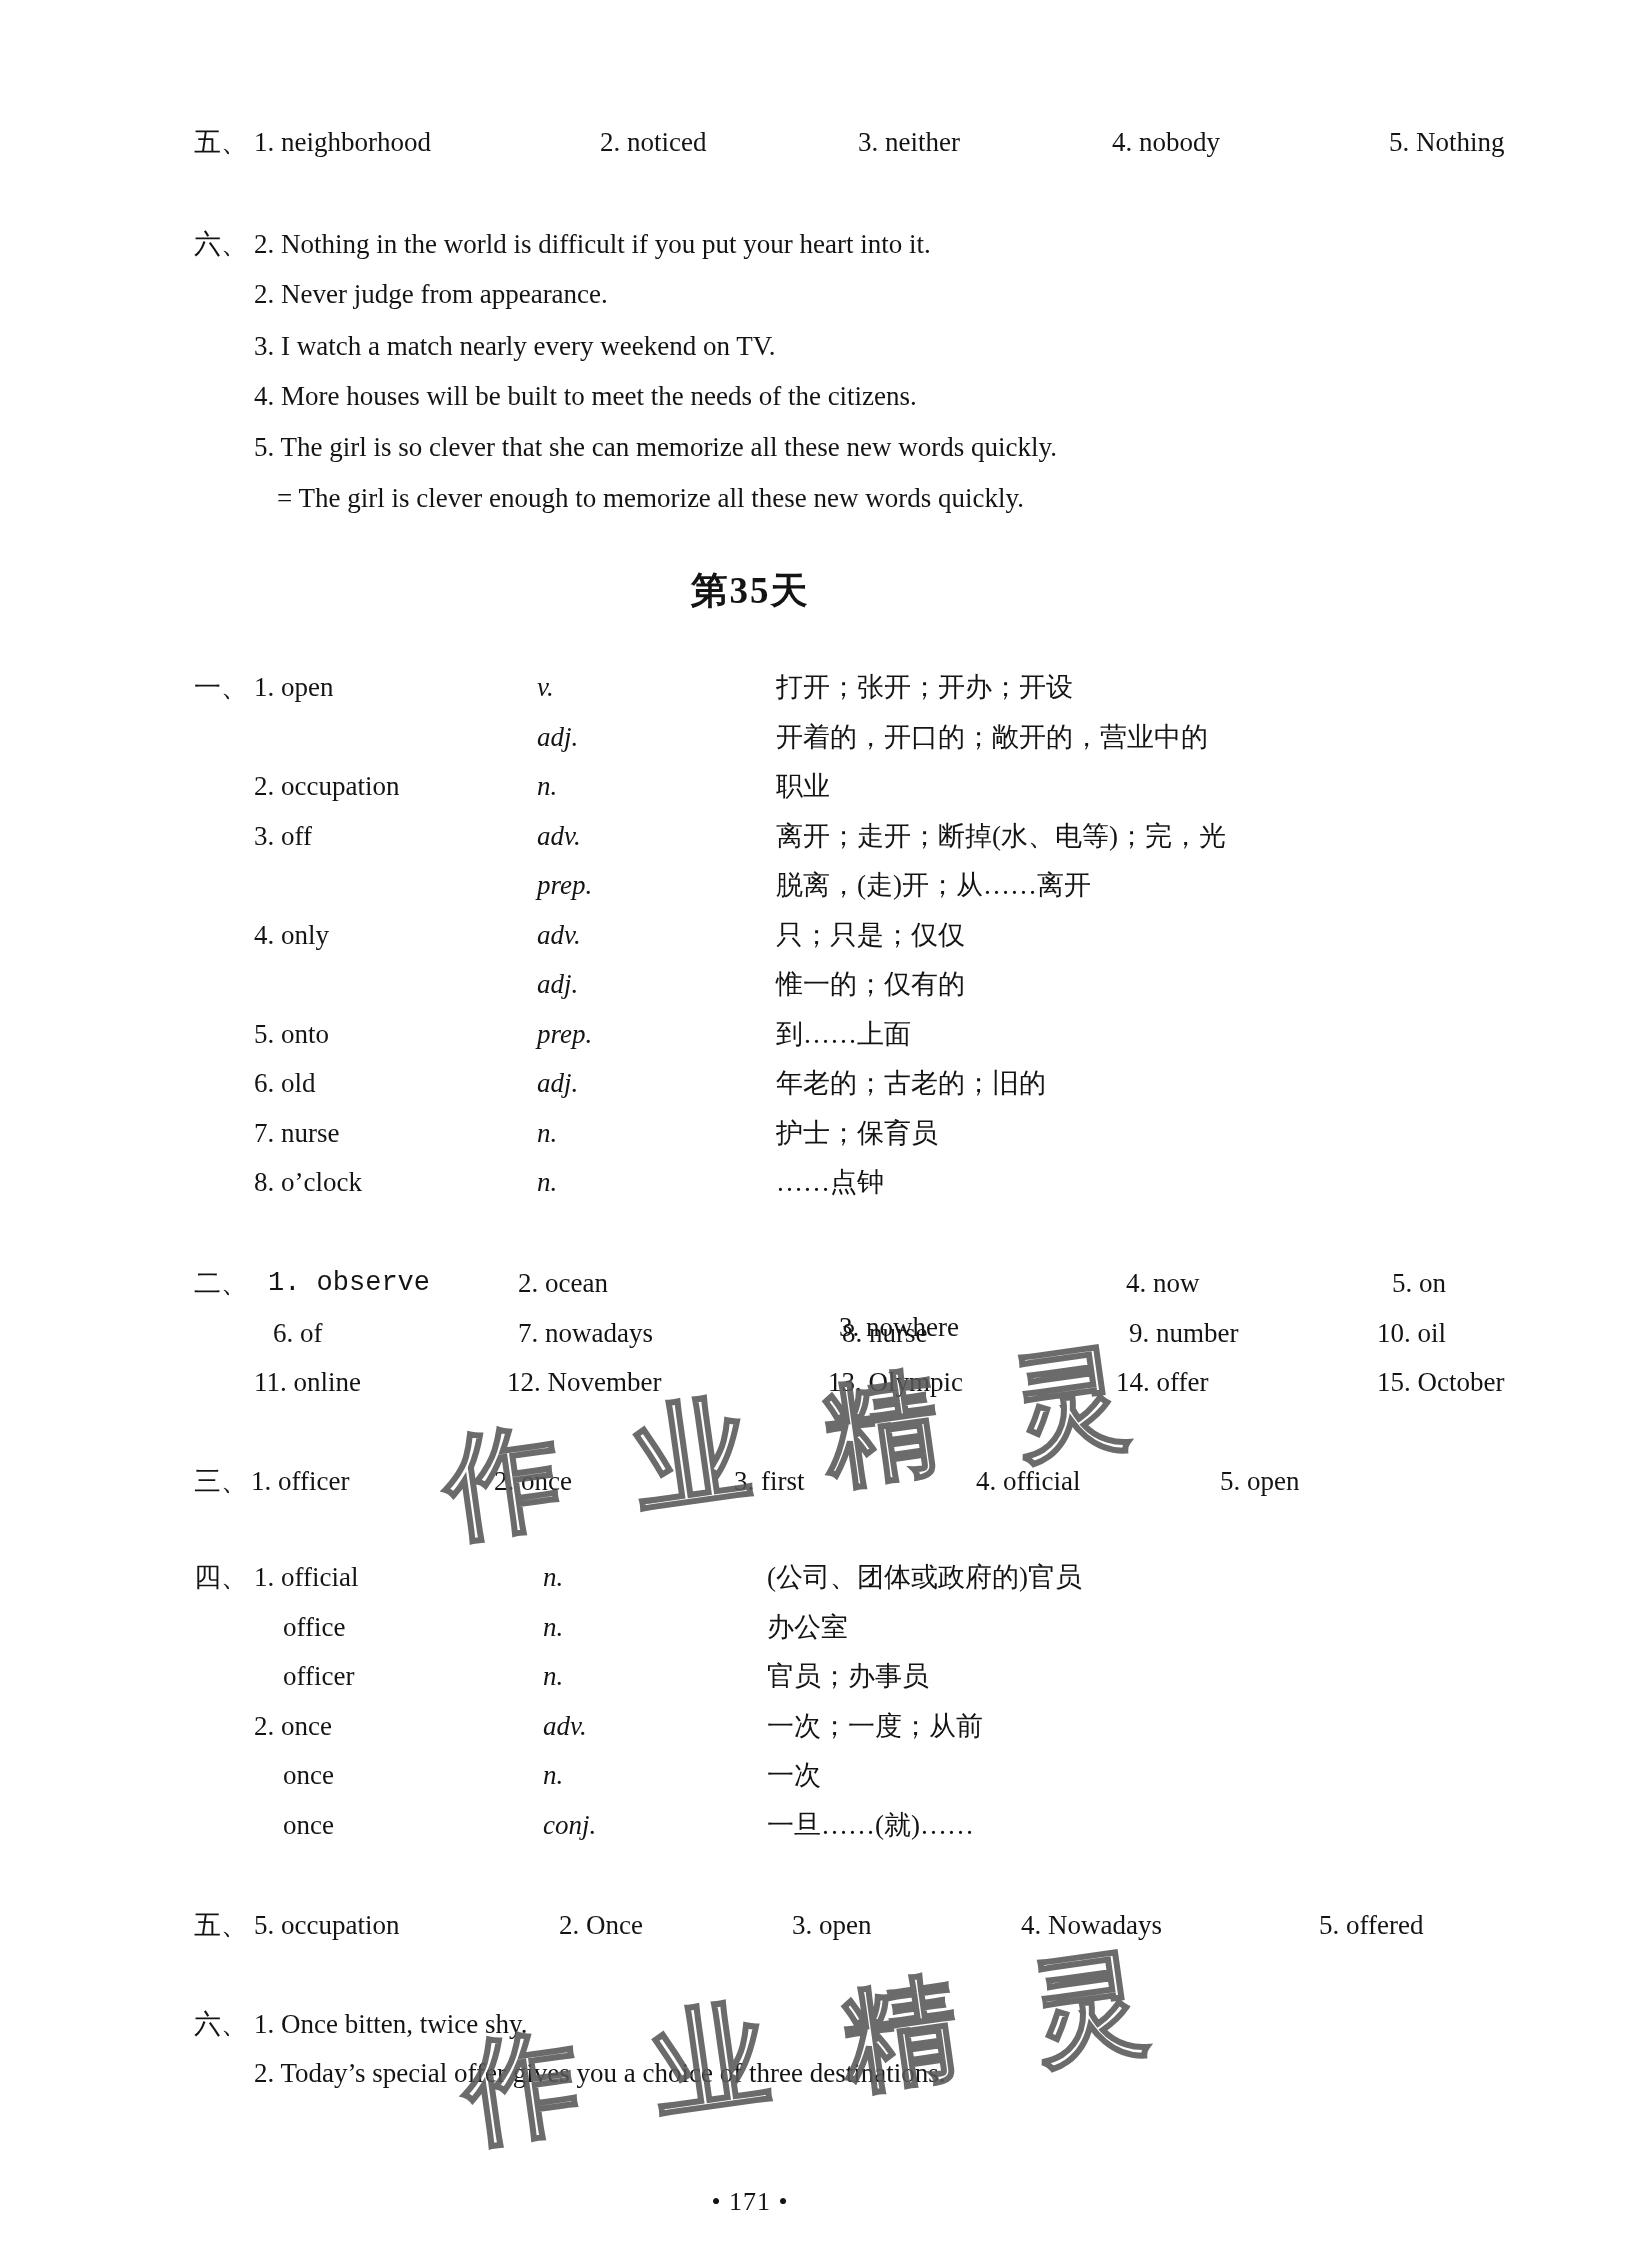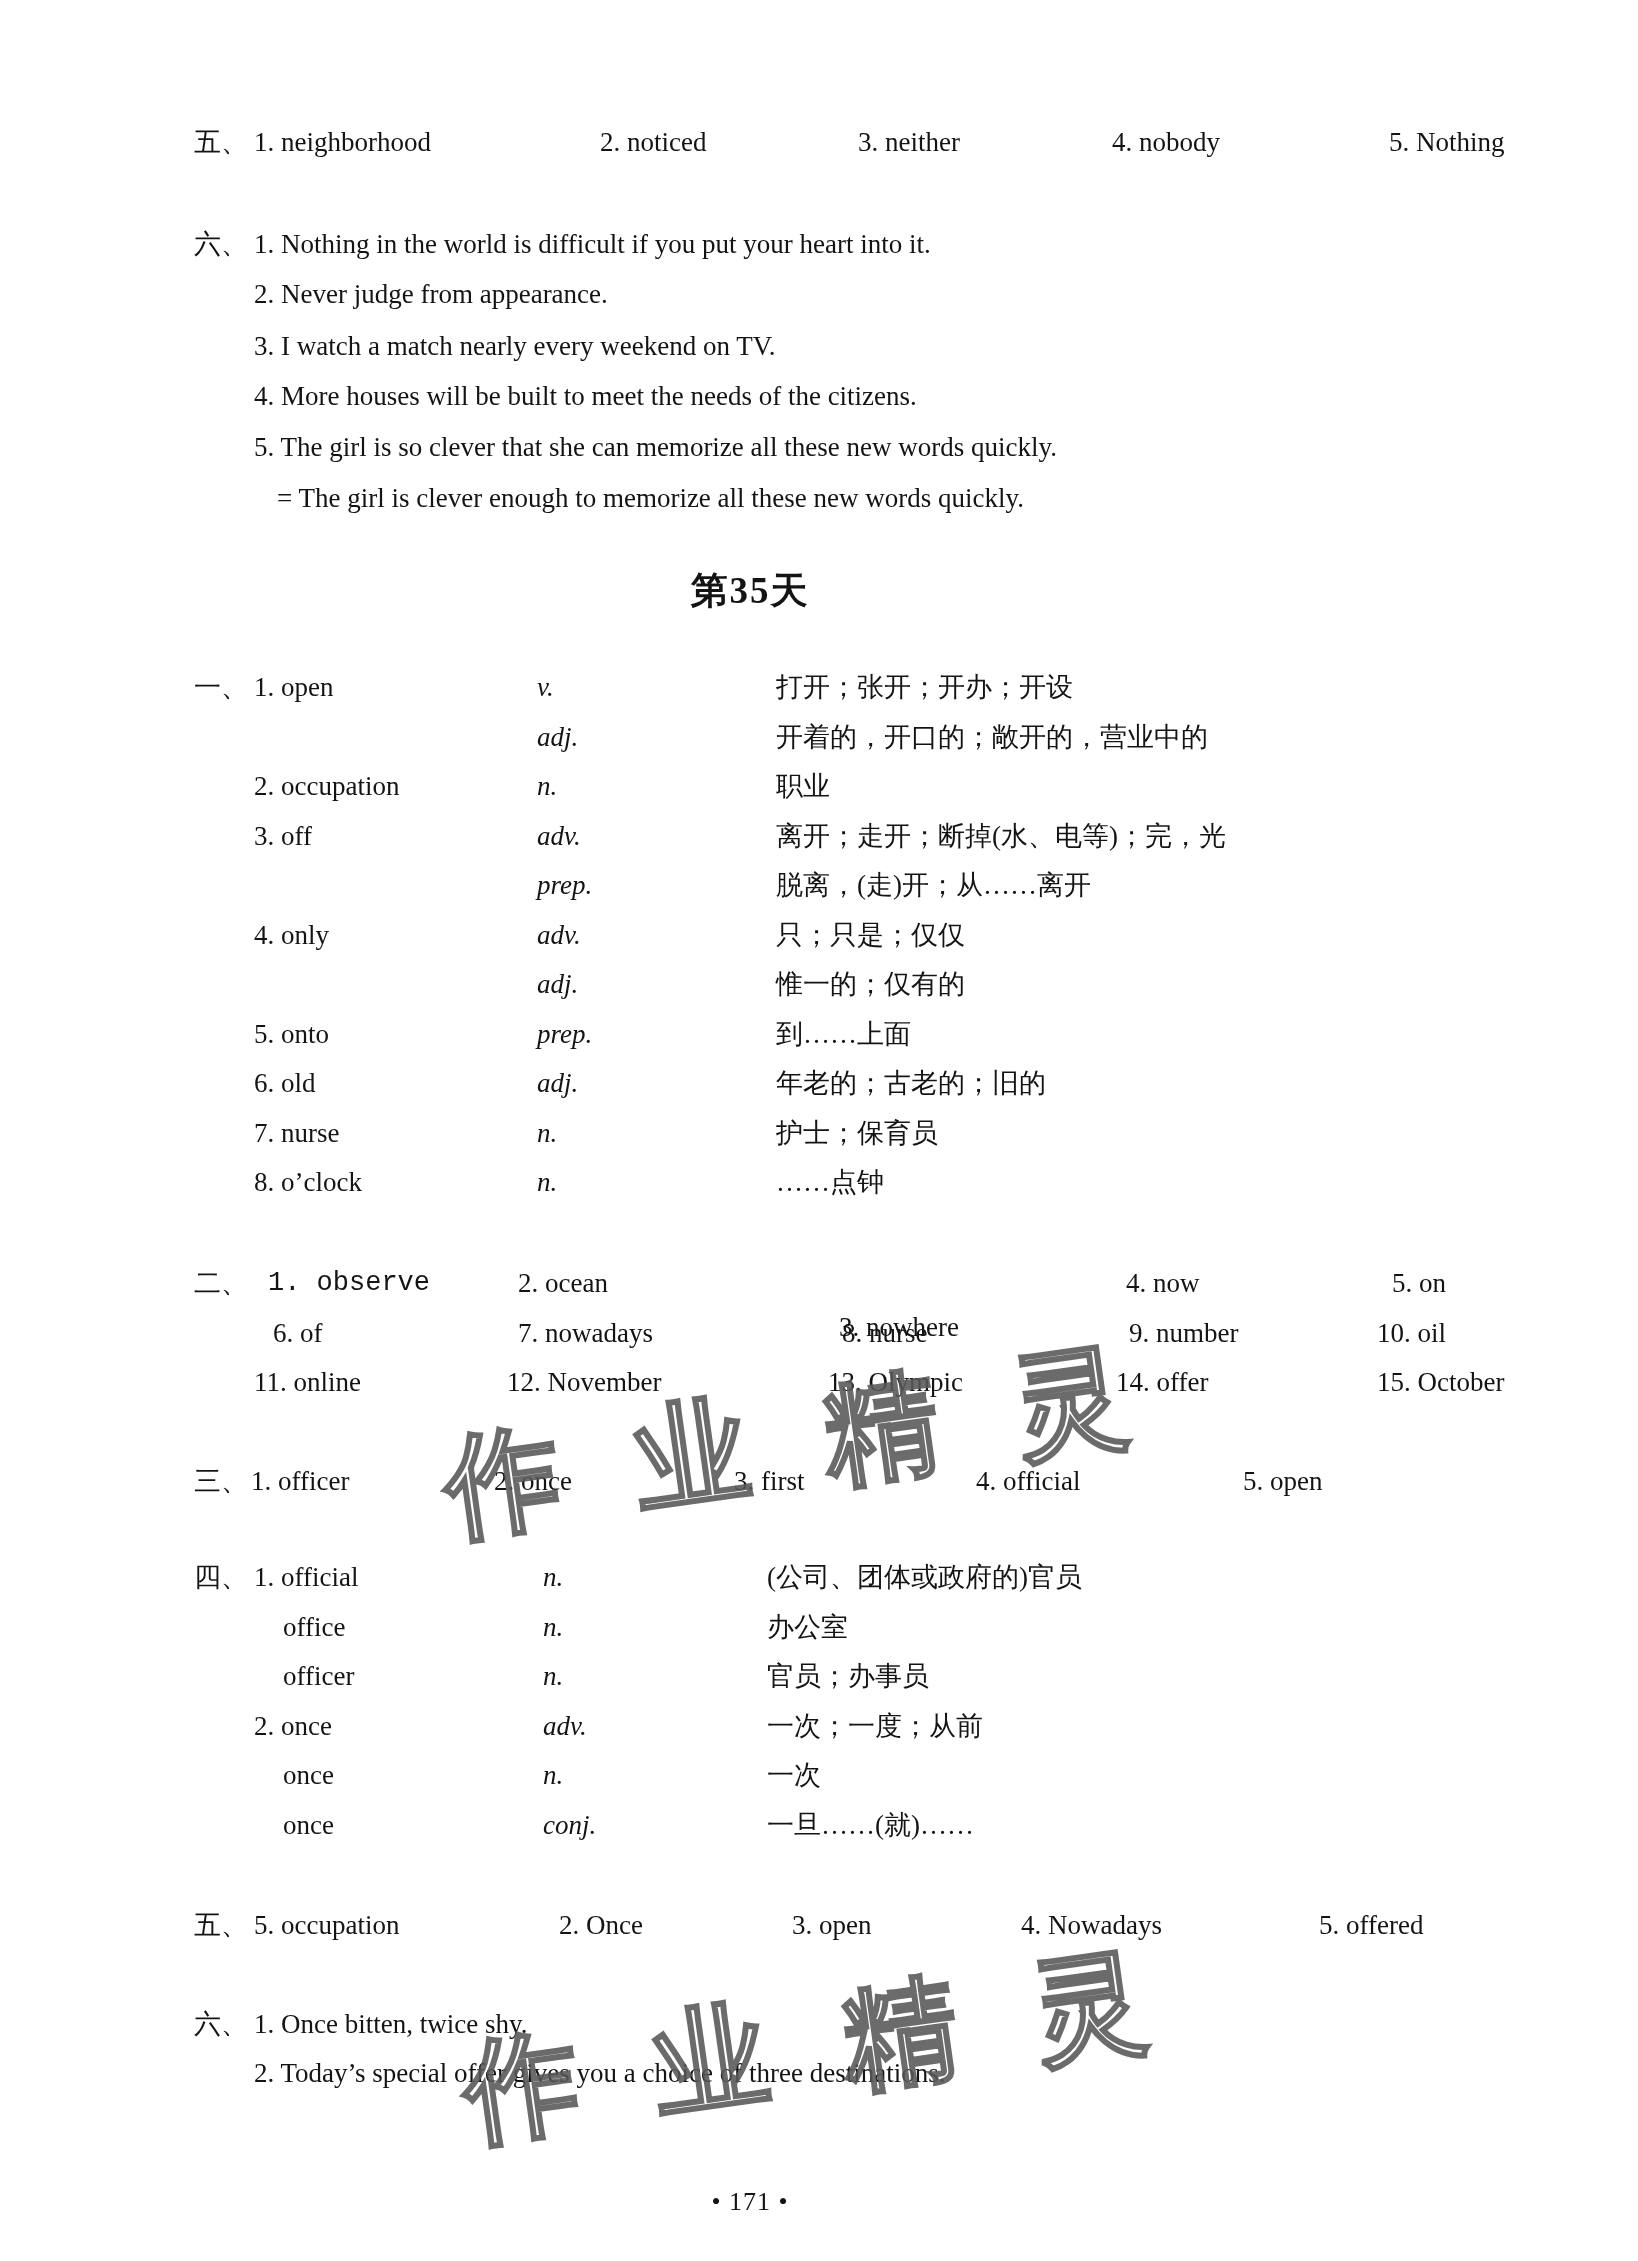--- a/index.html
+++ b/index.html
@@ -47,21 +47,21 @@
   <div class="abs" style="left:194px;top:1561px">四、</div>
   <div class="abs" style="left:194px;top:1909px">五、</div>
   <div class="abs" style="left:194px;top:2008px">六、</div>
 
   <div id="content">
       <span class="abs" style="left: 254px; top: 126px;">1. neighborhood</span>
       <span class="abs" style="left: 600px; top: 126px;">2. noticed</span>
       <span class="abs" style="left: 858px; top: 126px;">3. neither</span>
       <span class="abs" style="left: 1112px; top: 126px;">4. nobody</span>
       <span class="abs" style="left: 1373px; top: 126px; margin-left: 16px;">5. Nothing</span>
-      <span class="abs" style="left: 254px; top: 228px;">1. Nothing in the world is difficult if you put your heart into it.</span>
+      <span class="abs" style="left: 254px; top: 228px;">2. Nothing in the world is difficult if you put your heart into it.</span>
       <span class="abs" style="left: 254px; top: 278px;">2. Never judge from appearance.</span>
       <span class="abs" style="left: 254px; top: 330px;">3. I watch a match nearly every weekend on TV.</span>
       <span class="abs" style="left: 254px; top: 380px;">4. More houses will be built to meet the needs of the citizens.</span>
       <span class="abs" style="left: 254px; top: 431px;">5. The girl is so clever that she can memorize all these new words quickly.</span>
       <span class="abs" style="left: 277px; top: 482px;">= The girl is clever enough to memorize all these new words quickly.</span>
       <span class="abs" style="left: 254px; top: 671px;">1. open</span>
       <span class="abs pos" style="left: 537px; top: 671px;">v.</span>
       <span class="abs" style="left: 776px; top: 671px;">打开；张开；开办；开设</span>
       <span class="abs pos" style="left: 537px; top: 721px;">adj.</span>
       <span class="abs" style="left: 776px; top: 721px;">开着的，开口的；敞开的，营业中的</span>
@@ -102,21 +102,21 @@
       <span class="abs" style="left: 1377px; top: 1317px;">10. oil</span>
       <span class="abs" style="left: 254px; top: 1366px;">11. online</span>
       <span class="abs" style="left: 507px; top: 1366px;">12. November</span>
       <span class="abs" style="left: 828px; top: 1366px;">13. Olympic</span>
       <span class="abs" style="left: 1116px; top: 1366px;">14. offer</span>
       <span class="abs" style="left: 1377px; top: 1366px;">15. October</span>
       <span class="abs" style="left: 251px; top: 1465px;">1. officer</span>
       <span class="abs" style="left: 494px; top: 1465px;">2. once</span>
       <span class="abs" style="left: 734px; top: 1465px;">3. first</span>
       <span class="abs" style="left: 976px; top: 1465px;">4. official</span>
-      <span class="abs" style="left: 1220px; top: 1465px; margin-left: 23px;">5. open</span>
+      <span class="abs" style="left: 1220px; top: 1465px;">5. open</span>
       <span class="abs" style="left: 254px; top: 1561px;">1. official</span>
       <span class="abs pos" style="left: 543px; top: 1561px;">n.</span>
       <span class="abs" style="left: 767px; top: 1561px;">(公司、团体或政府的)官员</span>
       <span class="abs" style="left: 283px; top: 1611px;">office</span>
       <span class="abs pos" style="left: 543px; top: 1611px;">n.</span>
       <span class="abs" style="left: 767px; top: 1611px;">办公室</span>
       <span class="abs" style="left: 283px; top: 1660px;">officer</span>
       <span class="abs pos" style="left: 543px; top: 1660px;">n.</span>
       <span class="abs" style="left: 767px; top: 1660px;">官员；办事员</span>
       <span class="abs" style="left: 254px; top: 1710px;">2. once</span>

